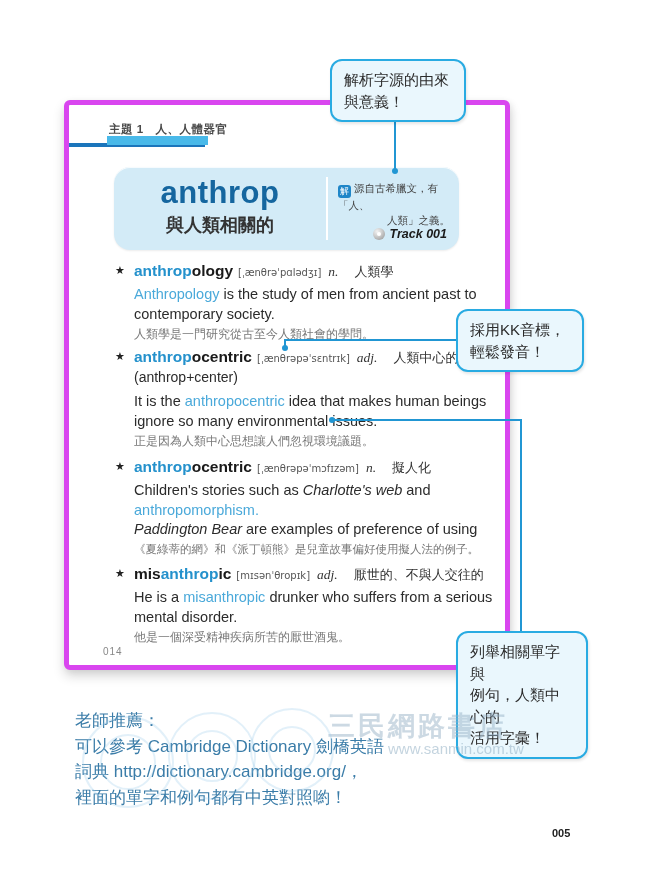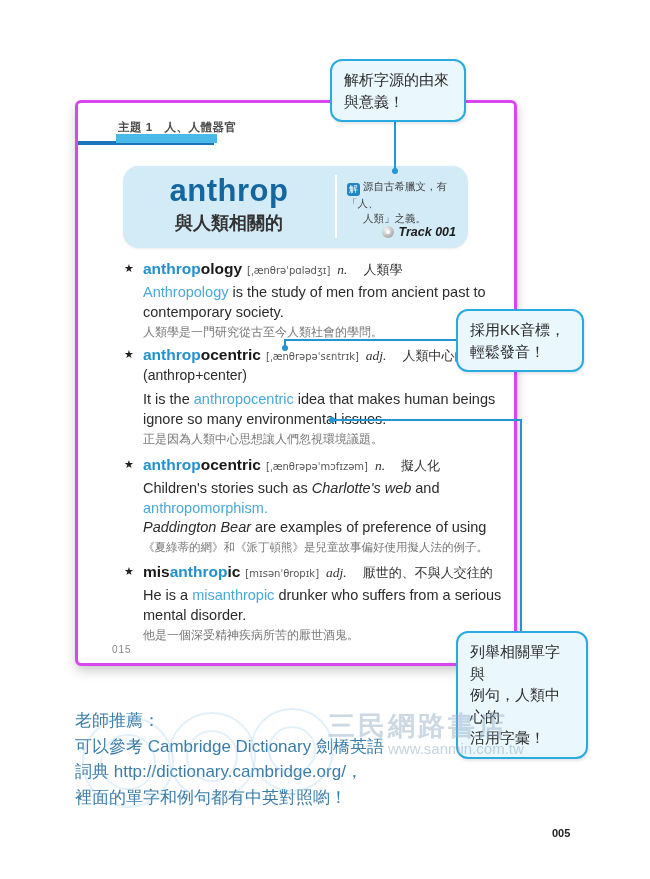--- a/index.html
+++ b/index.html
@@ -4,22 +4,22 @@
 <style>
   html,body{margin:0;padding:0;}
   body{
     width:650px;height:879px;position:relative;overflow:hidden;
     background:#ffffff;
     font-family:"Liberation Sans","DejaVu Sans",sans-serif;
     color:#2b2b2b;
   }
   
   .book-page{
-    position:absolute;left:75px;top:100px;width:436px;height:560px;
-    background:#fff;border:3px solid #d946ef;border-radius:6px;
+    position:absolute;left:64px;top:100px;width:436px;height:560px;
+    background:#fff;border:5px solid #d946ef;border-radius:6px;
     box-shadow:0 6px 12px rgba(0,0,0,.16), 2px 2px 6px rgba(0,0,0,.06);
     z-index:1;
   }
   
   .topic-bar-dark{position:absolute;left:0;top:38px;width:136px;height:4px;background:#1b75bb;z-index:1;}
   .topic-bar-light{position:absolute;left:38px;top:31px;width:101px;height:9px;background:#49b9e9;z-index:2;}
   .topic-text{position:absolute;left:40px;top:17px;font-size:11.5px;font-weight:700;color:#4a4a4a;z-index:3;letter-spacing:.5px;}
   
   .root-card{
     position:absolute;left:45px;top:62px;width:345px;height:83px;
@@ -83,21 +83,21 @@
   <div class="topic-bar-dark"></div>
   <div class="topic-bar-light"></div>
   <div class="topic-text">主題 1　人、人體器官</div>
 
   <div class="root-card">
     <div class="root-word">anthrop</div>
     <div class="root-meaning">與人類相關的</div>
     <div class="card-divider"></div>
     <div class="card-note">
       <span class="note-badge">解</span><span>源自古希臘文，有「人、</span>
-      <div style="padding-left:16px;">人類」之義。</div>
+      <div style="padding-left:16px;text-align:right;">人類」之義。</div>
     </div>
     <div class="track-row">
       <span class="cd-icon"><span></span></span><span>Track 001</span>
     </div>
   </div>
 
   <div class="entry" style="top:157px;">
     <span class="star">★</span>
     <div>
       <span class="word"><span></span><span class="root">anthrop</span><span>ology</span></span><span class="phonetic">[ˌænθrəˈpɑlədʒɪ]</span><span class="pos">n.</span><span class="meaning-zh">人類學</span>
@@ -140,21 +140,21 @@
     <div>
       <span class="word"><span>mis</span><span class="root">anthrop</span><span>ic</span></span><span class="phonetic">[mɪsənˈθropɪk]</span><span class="pos">adj.</span><span class="meaning-zh">厭世的、不與人交往的</span>
     </div>
     <div class="sentences">
       <div class="sentence-line"><span>He is a </span><span class="seg-hl">misanthropic</span><span> drunker who suffers from a serious</span></div>
       <div class="sentence-line"><span>mental disorder.</span></div>
     </div>
     <div class="translation-zh">他是一個深受精神疾病所苦的厭世酒鬼。</div>
   </div>
 
-  <div class="page-num-inner">015</div>
+  <div class="page-num-inner">014</div>
 </div>
 
 <div class="callout callout-1">
   <div>解析字源的由來</div>
   <div>與意義！</div>
 </div>
 <div class="connector" style="left:394px;top:120px;width:2px;height:50px;"></div>
 <div class="dot" style="left:392px;top:168px;"></div>
 
 <div class="callout callout-2">

